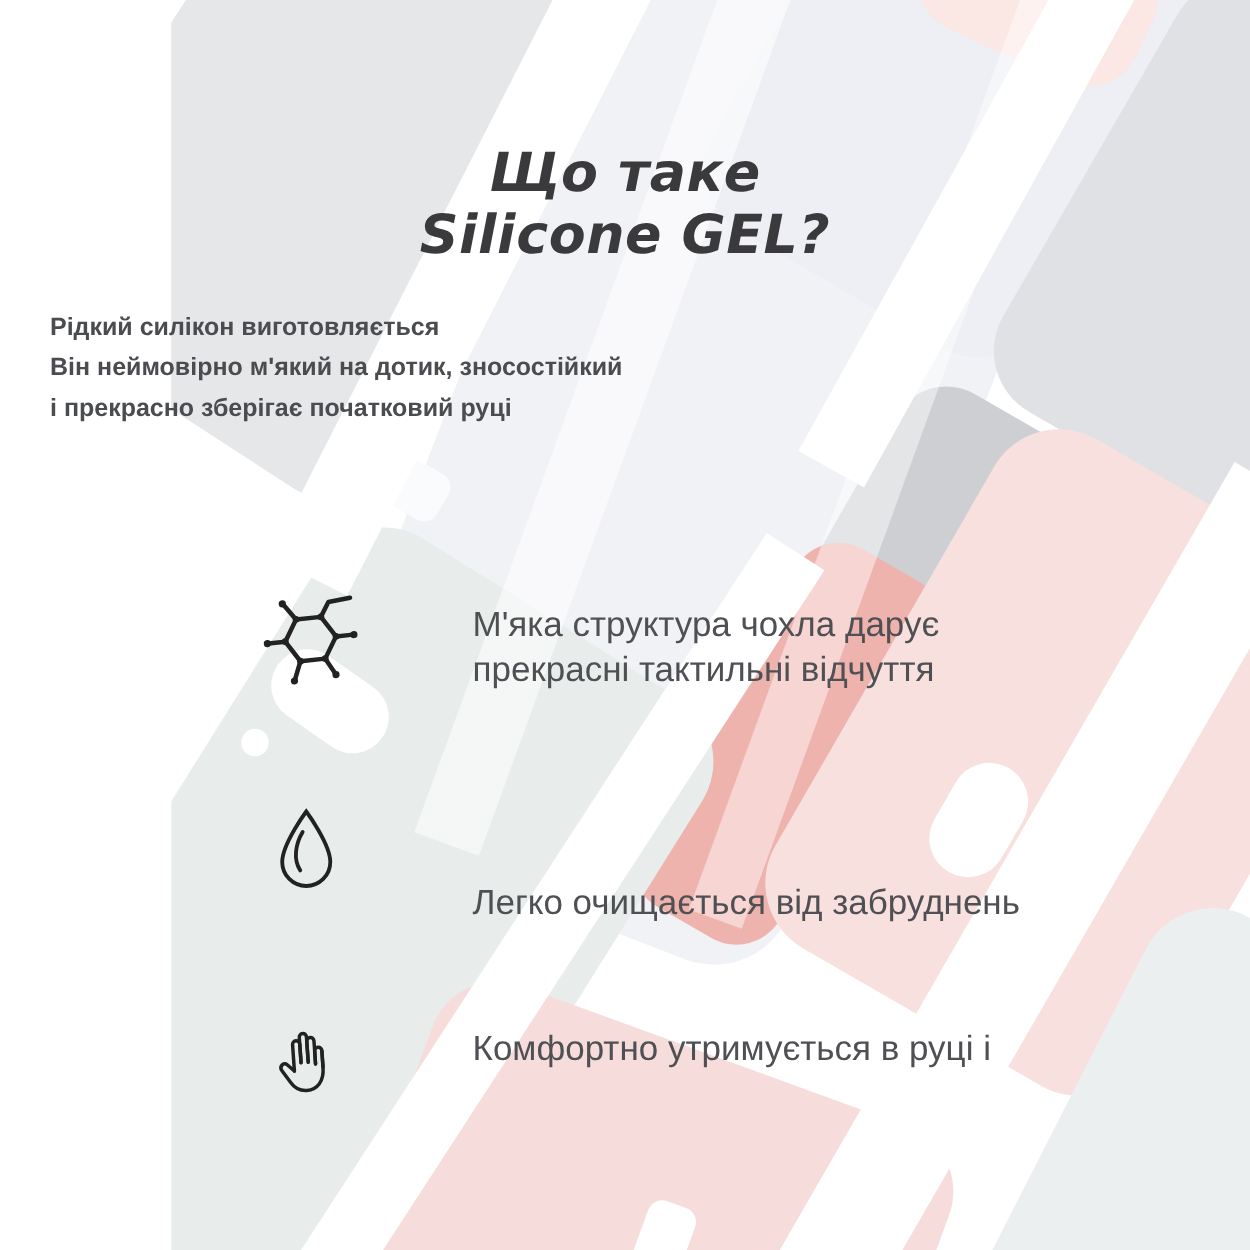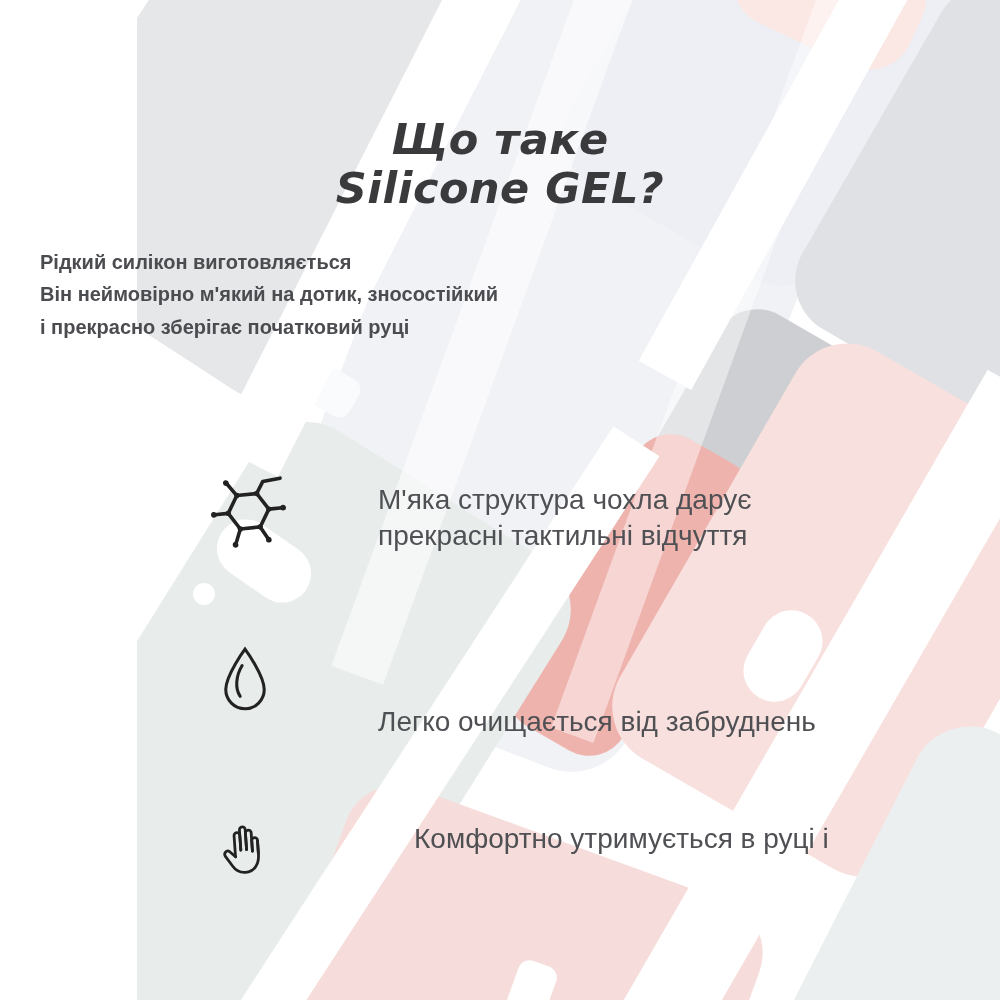--- a/index.html
+++ b/index.html
@@ -57,21 +57,21 @@
     color:var(--body_text,#4b4c50);
     margin-left:40px;
   }
   .feature-text{
     position:absolute;left:378px;
     font-size:28px;line-height:36px;font-weight:500;
     color:var(--feature_text,#4f5054);
   }
   .ft1{top:482px;}
   .ft2{top:684px;margin-top:20px;}
-  .ft3{top:821px;margin-left:36px;}
+  .ft3{top:821px;}
   .icon{position:absolute;}
   .icon svg{display:block;}
   .ic1{left:209px;top:472px;}
   .ic2{left:220px;top:646px;}
   .ic3{left:217px;top:814px;}
 </style>
 </head>
 <body>
 
 <div class="canvas">

